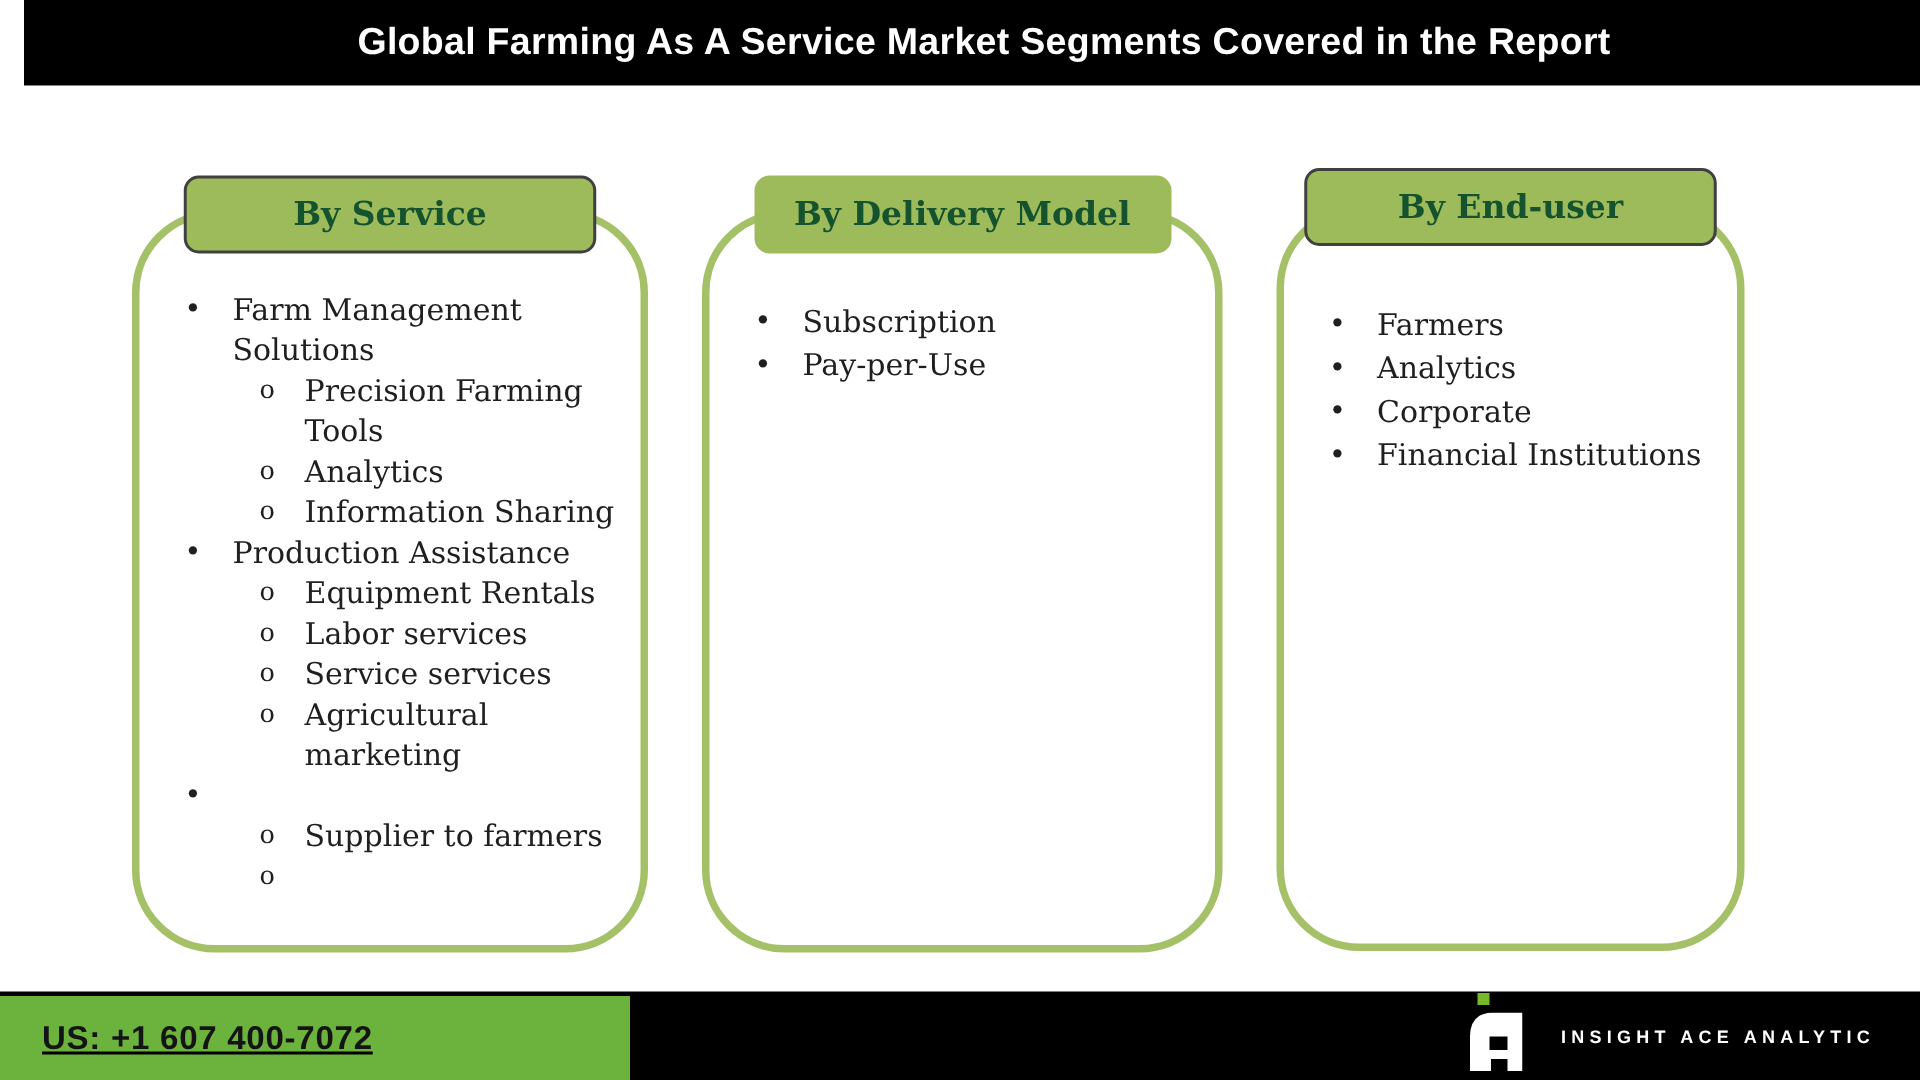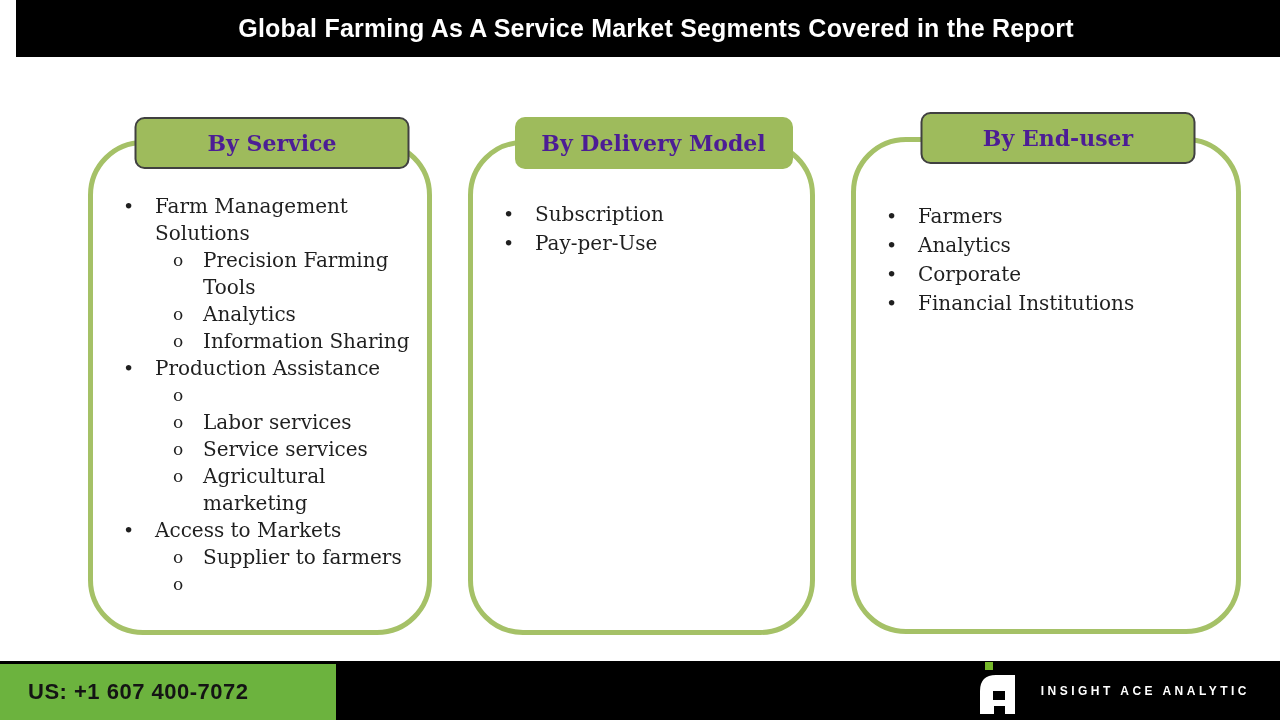--- a/index.html
+++ b/index.html
@@ -38,36 +38,35 @@
 
   
   .col {
     position: absolute;
     background: #ffffff;
     border: 5px solid var(--container-border-green, #a5c167);
     border-radius: 55px;
   }
   .col-1 { left: 88px;  top: 140px; width: 344px; height: 495px; }
   .col-2 { left: 468px; top: 140px; width: 347px; height: 495px; }
-  .col-3 { left: 851px; top: 137px; width: 390px; height: 497px; }
+  .col-3 { left: 851px; top: 137px; width: 312px; height: 497px; }
 
   .col-header {
     position: absolute;
     left: 50%; transform: translateX(-50%);
     top: -28px;
     width: 275px; height: 52px;
     background: var(--header-box-green, #9ebb5c);
     border: 2px solid #404040;
     border-radius: 10px;
     display: flex; align-items: center; justify-content: center;
     font-weight: bold;
     font-size: 22px;
-    color: #4c1d95;
-    white-space: nowrap;
-    margin-left: 12px;
+    color: #14532d;
+    white-space: nowrap;
   }
   .col-2 .col-header { width: 278px; border: none; }
   .col-3 .col-header { top: -30px; }
 
   .seg-list { list-style: none; }
   .col-1 .seg-list { padding-top: 48px; }
   .col-2 .seg-list { padding-top: 55px; }
   .col-3 .seg-list { padding-top: 60px; }
 
   .seg-item {
@@ -89,24 +88,25 @@
   
   .footer-bar {
     position: absolute;
     left: 0; top: 661px;
     width: 1280px; height: 59px;
     background: var(--bar-black, #000);
   }
   .phone-box {
     position: absolute;
     left: 0; top: 3px;
-    width: 336px; height: 56px;
+    width: 420px; height: 56px;
     background: var(--footer-green, #6cb33e);
     display: flex; align-items: center;
     padding-left: 28px;
+    text-decoration: underline;
   }
   .phone-box .phone {
     font-family: "Liberation Sans", sans-serif;
     font-weight: bold;
     font-size: 22px;
     color: #141414;
     letter-spacing: 0.5px;
     white-space: nowrap;
   }
   .brand {
@@ -164,37 +164,37 @@
       <li class="seg-item l2">
         <span class="b">o</span>
         <span class="t">Information Sharing</span>
       </li>
       <li class="seg-item l1">
         <span class="b">•</span>
         <span class="t">Production Assistance</span>
       </li>
       <li class="seg-item l2">
         <span class="b">o</span>
+        <span class="t">Equipment Rentals</span>
       </li>
       <li class="seg-item l2">
         <span class="b">o</span>
         <span class="t">Labor services</span>
       </li>
       <li class="seg-item l2">
         <span class="b">o</span>
         <span class="t">Service services</span>
       </li>
       <li class="seg-item l2">
         <span class="b">o</span>
         <span class="t">Agricultural
 marketing</span>
       </li>
       <li class="seg-item l1">
         <span class="b">•</span>
-        <span class="t">Access to Markets</span>
       </li>
       <li class="seg-item l2">
         <span class="b">o</span>
         <span class="t">Supplier to farmers</span>
       </li>
       <li class="seg-item l2">
         <span class="b">o</span>
       </li>
     </ul>
 </div>

